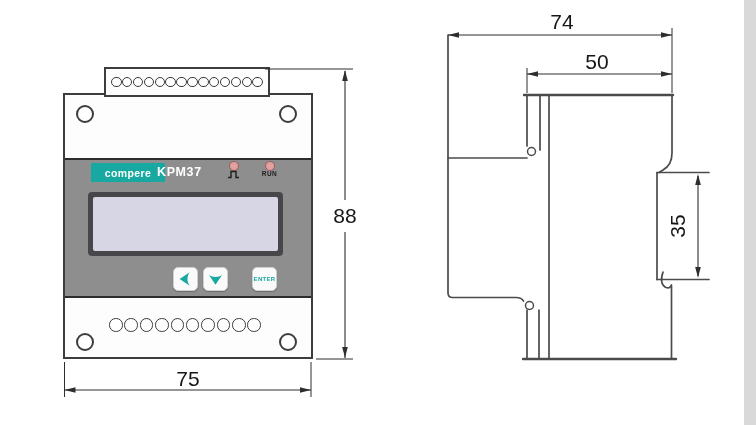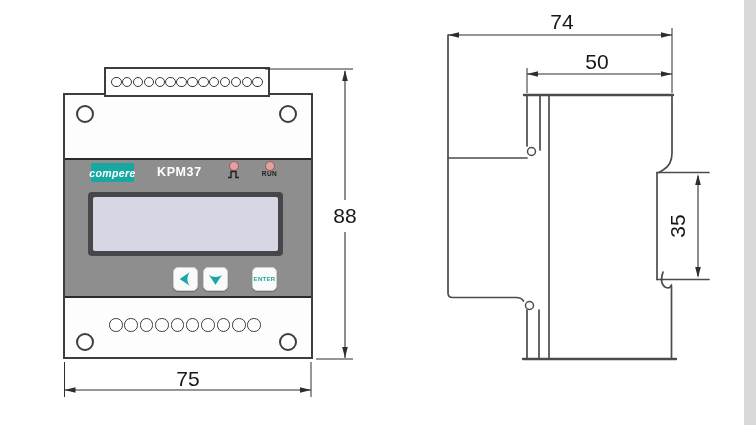--- a/index.html
+++ b/index.html
@@ -9,22 +9,22 @@
 
   
   .case{left:63px;top:93px;width:246px;height:262px;background:#fdfdfd;
         border:2px solid #3d3d3d;}
   .tblock{left:104px;top:67px;width:152px;height:26px;background:#fdfdfd;
           border:2px solid #3d3d3d;display:flex;align-items:center;
           justify-content:space-between;padding:0 5px;}
   .tc{width:8.5px;height:8.5px;border:1.5px solid #3a3a3a;border-radius:50%;background:#fff;}
   .panel{left:65px;top:158px;width:246px;height:140px;background:var(--panel-gray);
          border-top:2.5px solid #2c2c2c;border-bottom:2.5px solid #2c2c2c;box-sizing:border-box;}
-  .logo{left:26px;top:3px;width:43px;height:19px;background:var(--brand-teal);
-        color:#fff;font-weight:bold;font-style:italic;font-size:10.5px;
+  .logo{left:26px;top:3px;width:74px;height:19px;background:var(--brand-teal);
+        color:#fff;font-weight:bold;font-size:10.5px;
         display:flex;align-items:center;justify-content:center;letter-spacing:.4px;}
   .model{left:92px;top:5px;color:#fff;font-weight:bold;font-size:12.5px;letter-spacing:.6px;}
   .led{width:8px;height:8px;border-radius:50%;background:var(--led-pink);
        border:1.5px solid #9d5a5a;box-sizing:content-box;}
   .led1{left:164px;top:1px;} .led2{left:200px;top:1px;}
   .ledlab{top:10px;color:#1e1e1e;font-size:6.5px;font-weight:bold;text-align:center;}
   .lab1{left:158px;width:21px;} .lab2{left:193px;width:23px;letter-spacing:.5px;}
   .lcd{left:23px;top:32px;width:195px;height:64px;background:#47474b;border-radius:4px;}
   .lcd-screen{left:5px;top:5px;right:5px;bottom:5px;background:var(--lcd-screen);border-radius:2px;}
   .btn{width:25px;height:24px;top:107px;background:#fafafa;border:1px solid #cfcfcf;

